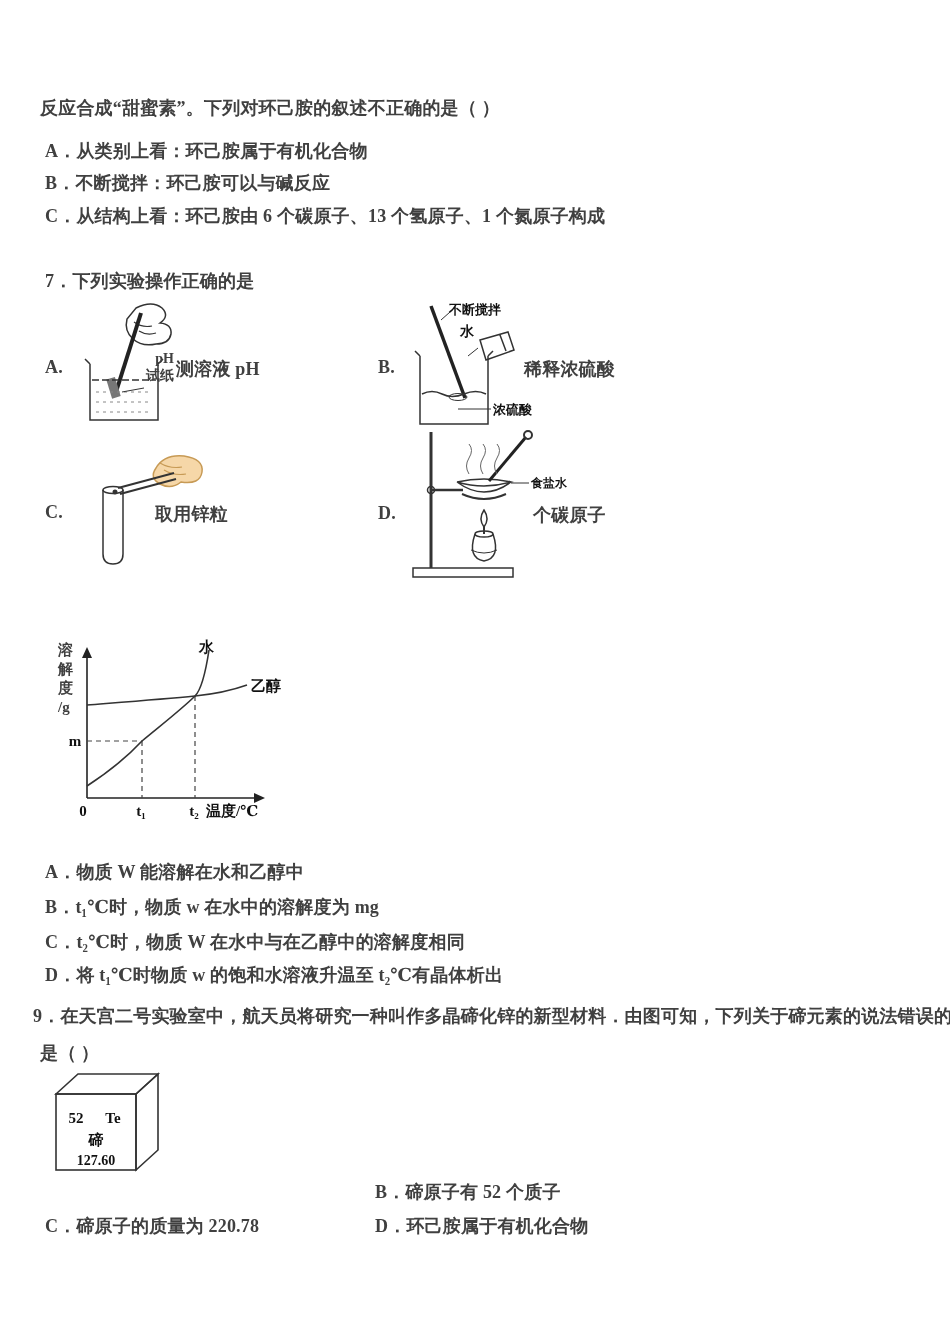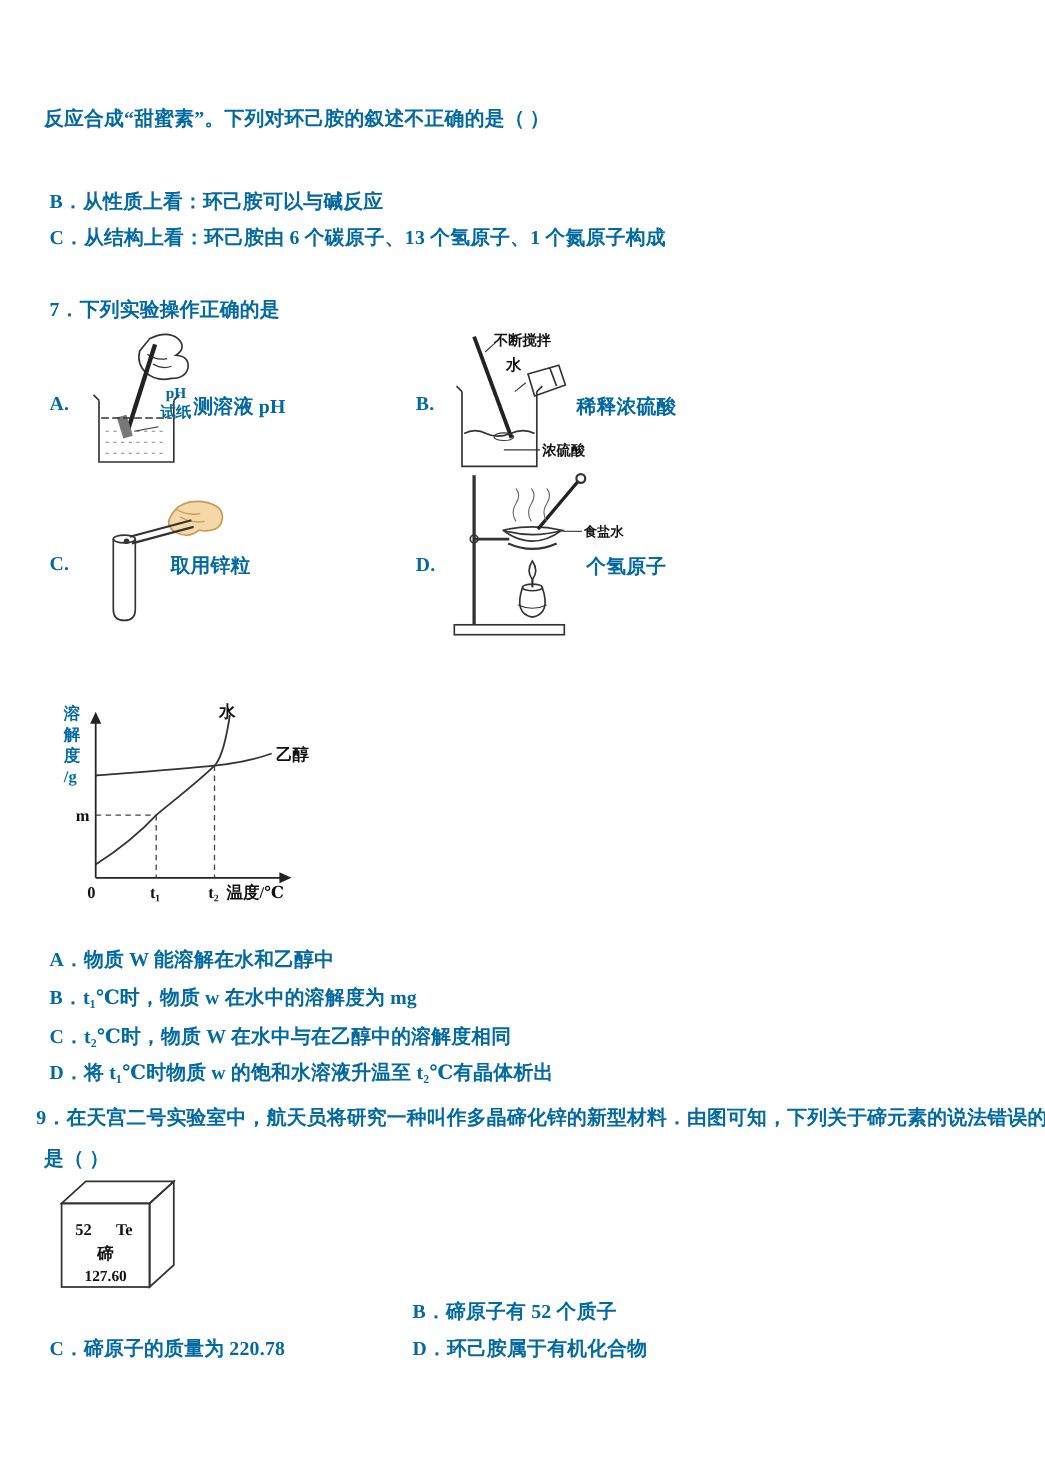--- a/index.html
+++ b/index.html
@@ -1,38 +1,39 @@
 <!DOCTYPE html>
 <html><head>
 <meta charset="utf-8">
 <style>
   html,body { margin:0; padding:0; background:#ffffff; }
   .page {
     position:relative; width:950px; height:1344px; background:#ffffff;
     font-family:"Liberation Serif","DejaVu Serif",serif;
-    color:#0369a1; overflow:hidden;
+    color:#404040; overflow:hidden;
   }
   .t { position:absolute; font-size:18px; font-weight:700; white-space:nowrap; letter-spacing:0.2px; }
   .abs { position:absolute; }
-  .ill-label { position:absolute; font-size:14px; font-weight:700; line-height:17px; white-space:pre; text-align:center; }
+  .ill-label { position:absolute; font-size:14px; font-weight:700; line-height:17px; white-space:pre; text-align:right; }
   .ylab { position:absolute; font-size:15px; font-weight:700; line-height:19px; white-space:pre; }
   svg { overflow:visible; }
   svg text { font-family:"Liberation Serif","DejaVu Serif",serif; font-weight:700; fill:#111; }
   .axis { stroke:#222; stroke-width:1.6; fill:none; }
   .curve { stroke:#333; stroke-width:1.6; fill:none; }
   .dash { stroke:#444; stroke-width:1.2; fill:none; stroke-dasharray:5 4; }
 </style>
 </head>
 <body>
 
 <div class="page">
 
   <div class="t" style="left:40px;top:96px"></div>
   <div class="t" style="left:40px;top:96px">反应合成“甜蜜素”。下列对环己胺的叙述不正确的是（      ）</div>
-  <div class="t" style="left:45px;top:171px">B．从性质上看：环己胺可以与碱反应</div>
+  <div class="t" style="left:45px;top:139px">A．从类别上看：环己胺属于有机化合物</div>
+  <div class="t" style="left:45px;top:171px">B．不断搅拌：环己胺可以与碱反应</div>
   <div class="t" style="left:45px;top:204px">C．从结构上看：环己胺由 6 个碳原子、13 个氢原子、1 个氮原子构成</div>
 
   <div class="t" style="left:45px;top:269px">7．下列实验操作正确的是</div>
 
   <div class="t" style="left:45px;top:357px">A.</div>
   <svg class="abs" style="left:80px;top:300px" width="160" height="135" viewBox="0 0 160 135">
     <g stroke="#333" fill="none" stroke-width="1.5">
       <path d="M56,8 Q72,0 82,8 Q90,16 80,23 Q92,24 91,34 Q89,44 76,44 Q62,47 53,39 Q44,31 47,19 Z"></path>
       <path stroke-width="1.1" d="M54,22 Q62,28 72,26 M59,31 Q67,36 76,33"></path>
       <line x1="61" y1="13" x2="36" y2="92" stroke-width="4" stroke="#222"></line>
@@ -93,21 +94,21 @@
       <path stroke="#666" stroke-width="1" d="M64,48 q-5,-8 0,-16 q5,-8 0,-14 M78,48 q-5,-8 0,-16 q5,-8 0,-14 M92,48 q-5,-8 0,-16 q5,-8 0,-14"></path>
       <line x1="106" y1="57" x2="124" y2="57" stroke-width="1"></line>
       <path d="M79,84 Q85,93 79,101 Q73,93 79,84 Z"></path>
       <line x1="79" y1="101" x2="79" y2="108" stroke-width="2"></line>
       <path d="M70,108 Q62,132 79,135 Q96,132 88,108"></path>
       <ellipse cx="79" cy="108" rx="9" ry="3"></ellipse>
       <path stroke-width="1" d="M66,124 Q79,130 92,124"></path>
     </g>
     <text x="126" y="61" font-size="12">食盐水</text>
   </svg>
-  <div class="t" style="left:533px;top:503px">个氢原子</div>
+  <div class="t" style="left:533px;top:503px">个碳原子</div>
 
 
   <svg class="abs" style="left:55px;top:638px" width="270" height="195" viewBox="0 0 270 195">
     <path class="axis" d="M32,160 V18"></path>
     <path class="axis" d="M32,160 H202"></path>
     <path fill="#222" d="M32,9 L27,20 L37,20 Z"></path>
     <path fill="#222" d="M210,160 L199,155 L199,165 Z"></path>
     <path class="dash" d="M32,103 H87"></path>
     <path class="dash" d="M87,103 V160"></path>
     <path class="dash" d="M140,58 V160"></path>

